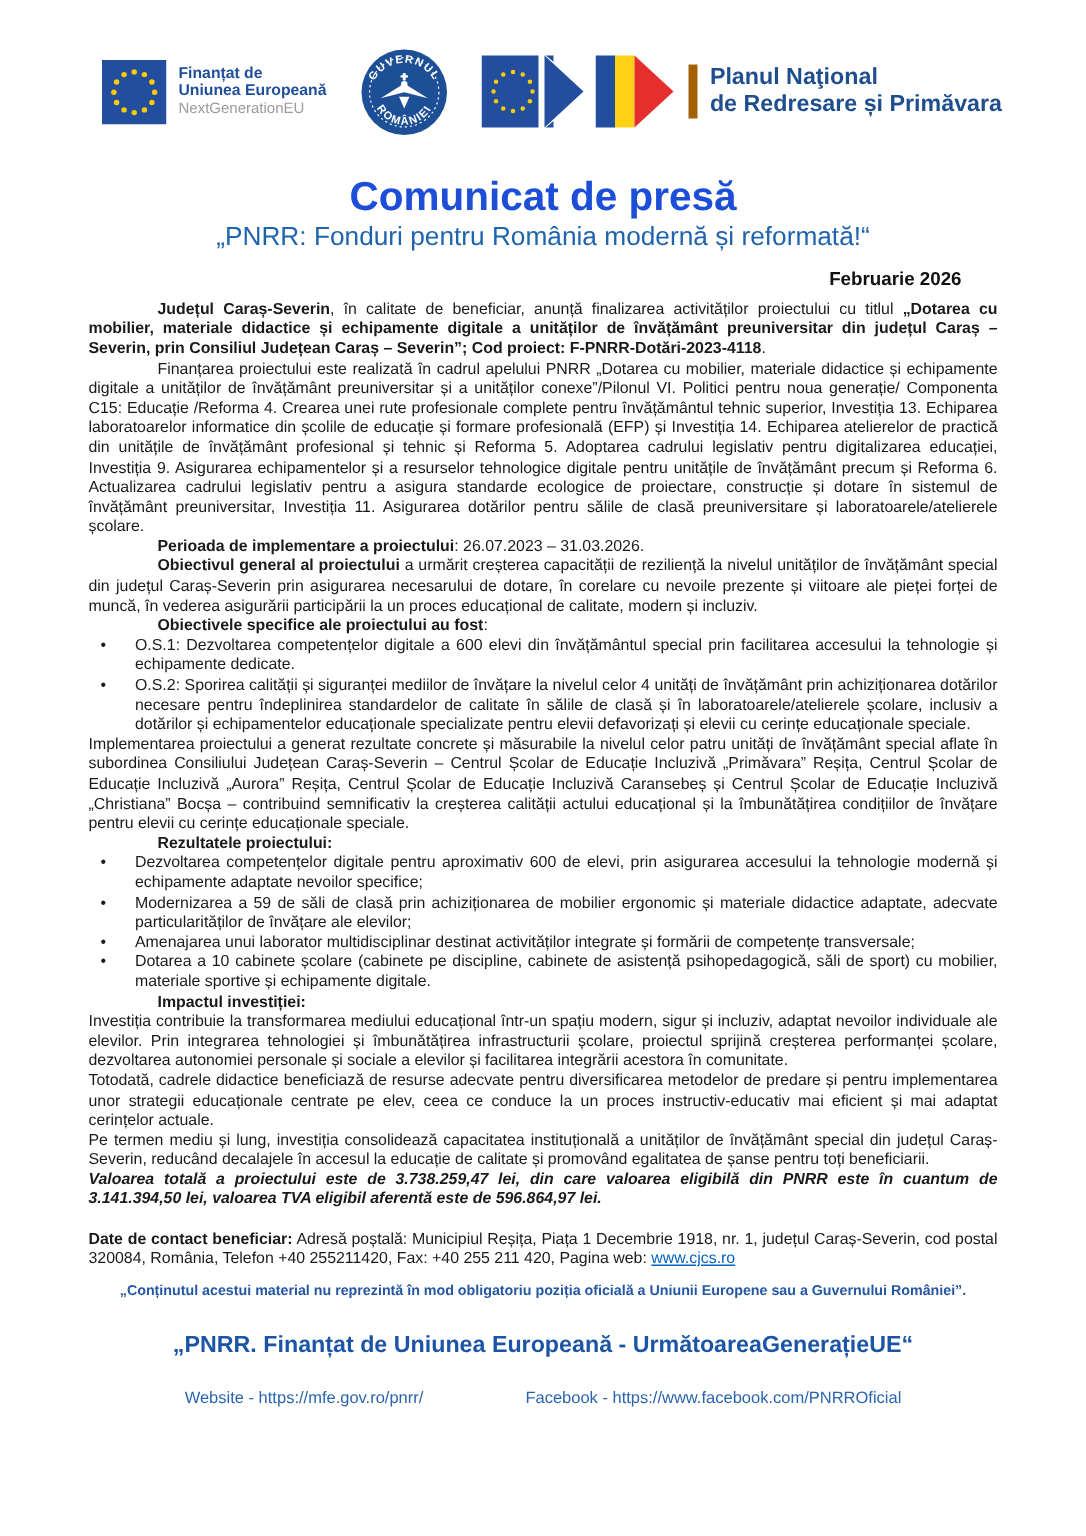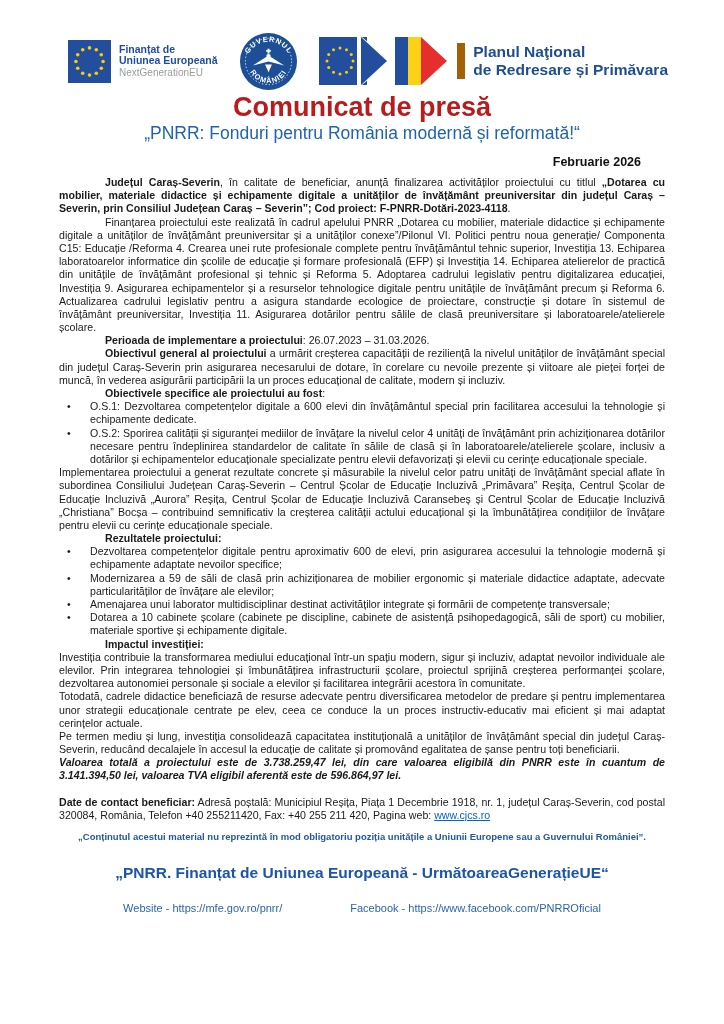--- a/index.html
+++ b/index.html
@@ -22,32 +22,33 @@
     justify-content: space-between;
     height: 62px;
   }
   .eu-logo { display: flex; align-items: center; gap: 8px; }
   .eu-text { line-height: 1.12; }
   .eu-text .b1 { font-weight: bold; color: #1f4e9c; font-size: 10.5px; }
   .eu-text .b2 { font-weight: bold; color: #1f4e9c; font-size: 10.5px; }
   .eu-text .b3 { color: #9b9b9b; font-size: 10px; }
   .pnrr-logo { display: flex; align-items: center; }
   .pnrr-text {
-    border-left: 8px solid #a16207;
+    border-left: 6px solid #a16207;
     margin-left: 8px; padding-left: 8px;
     line-height: 1.18;
     font-weight: bold; color: #1f4e8f; font-size: 15.5px;
     white-space: nowrap;
   }
 
   
   .title {
+    margin-top: 24px;
     text-align: center;
     font-size: 27px; font-weight: bold;
-    color: #b91c1c;
+    color: #1d4ed8;
   }
   .subtitle {
     text-align: center;
     font-size: 17.5px; font-weight: normal;
     color: #1e63ae;
   }
   .date {
     margin-top: 11px;
     text-align: right;
     padding-right: 24px;
@@ -199,21 +200,21 @@
         <li>Amenajarea unui laborator multidisciplinar destinat activităților integrate și formării de competențe transversale;</li>
         <li>Dotarea a 10 cabinete școlare (cabinete pe discipline, cabinete de asistență psihopedagogică, săli de sport) cu mobilier, materiale sportive și echipamente digitale.</li>
       </ul>
       <p class="indent"><span class="b">Impactul investiției:</span></p>
       <p><span>Investiția contribuie la transformarea mediului educațional într-un spațiu modern, sigur și incluziv, adaptat nevoilor individuale ale elevilor. Prin integrarea tehnologiei și îmbunătățirea infrastructurii școlare, proiectul sprijină creșterea performanței școlare, dezvoltarea autonomiei personale și sociale a elevilor și facilitarea integrării acestora în comunitate.</span></p>
       <p><span>Totodată, cadrele didactice beneficiază de resurse adecvate pentru diversificarea metodelor de predare și pentru implementarea unor strategii educaționale centrate pe elev, ceea ce conduce la un proces instructiv-educativ mai eficient și mai adaptat cerințelor actuale.</span></p>
       <p><span>Pe termen mediu și lung, investiția consolidează capacitatea instituțională a unităților de învățământ special din județul Caraș-Severin, reducând decalajele în accesul la educație de calitate și promovând egalitatea de șanse pentru toți beneficiarii.</span></p>
       <p><span class="b i">Valoarea totală a proiectului este de 3.738.259,47 lei, din care valoarea eligibilă din PNRR este în cuantum de 3.141.394,50 lei, valoarea TVA eligibil aferentă este de 596.864,97 lei.</span></p>
       <p class="mt"><span class="b">Date de contact beneficiar:</span><span> Adresă poștală: Municipiul Reșița, Piața 1 Decembrie 1918, nr. 1, județul Caraș-Severin, cod postal 320084, România, Telefon +40 255211420, Fax: +40 255 211 420, Pagina web: </span><a class="doclink">www.cjcs.ro</a></p>
     </div>
-  <div class="disclaimer">„Conținutul acestui material nu reprezintă în mod obligatoriu poziția unitățile a Uniunii Europene sau a Guvernului României”.</div>
+  <div class="disclaimer">„Conținutul acestui material nu reprezintă în mod obligatoriu poziția oficială a Uniunii Europene sau a Guvernului României”.</div>
 </div>
 
 <div class="tricolor">
   <span class="t-blue"></span>
   <span class="t-yellow"></span>
   <span class="t-red"></span>
 </div>
 
 <div class="footer-slogan">„PNRR. Finanțat de Uniunea Europeană - UrmătoareaGenerațieUE“</div>
 

